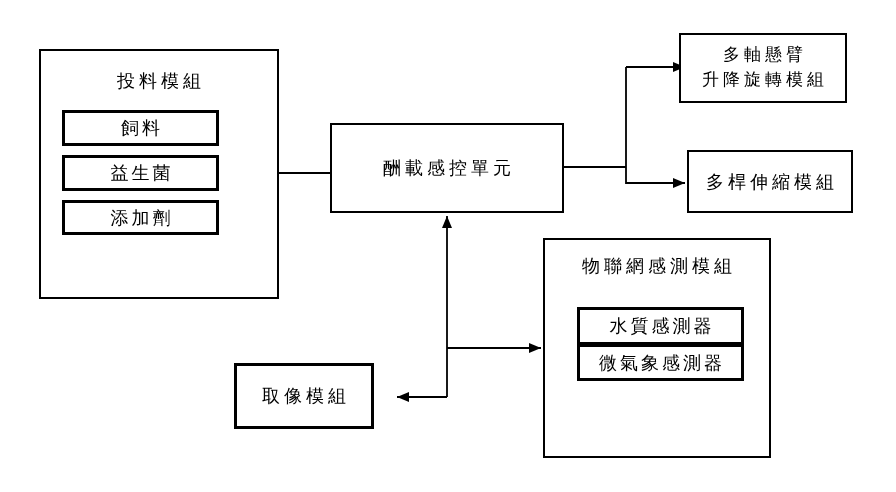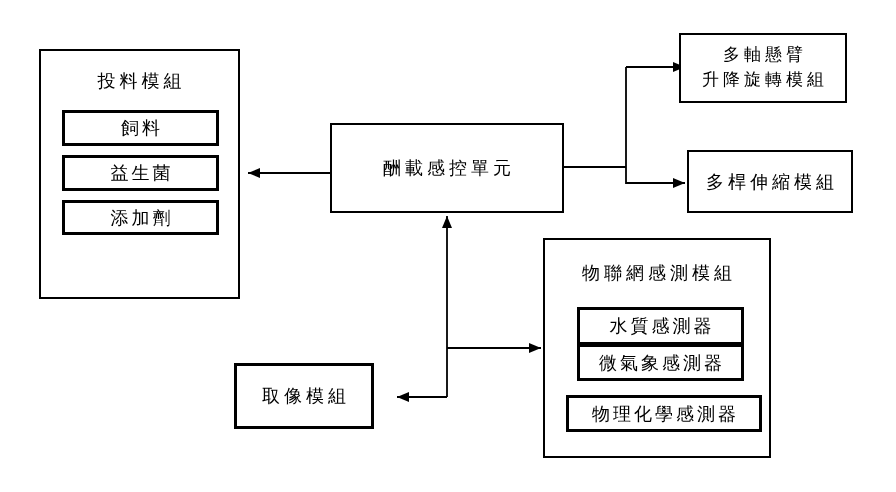--- a/index.html
+++ b/index.html
@@ -80,21 +80,21 @@
 
     <path d="M 626 183 L 685 183" marker-end="url(#arrow)"></path>
 
     <path d="M 447 397 L 447 216" marker-end="url(#arrow)"></path>
 
     <path d="M 447 348 L 541 348" marker-end="url(#arrow)"></path>
 
     <path d="M 447 397 L 397 397" marker-end="url(#arrow)"></path>
   </svg>
 
-  <div class="box" style="left:39px;top:49px;width:201px;height:250px;">
+  <div class="box" style="left:39px;top:49px;width:240px;height:250px;">
     <div class="group-title label" style="top:18px;">投料模組</div>
     <div class="subbox" style="left:21px;top:59px;width:157px;height:36px;">
       <span class="sublabel">飼料</span>
     </div>
     <div class="subbox" style="left:21px;top:104px;width:157px;height:36px;">
       <span class="sublabel">益生菌</span>
     </div>
     <div class="subbox" style="left:21px;top:149px;width:157px;height:35px;">
       <span class="sublabel">添加劑</span>
     </div>
@@ -113,29 +113,26 @@
     </div>
   </div>
 
   <div class="box" style="left:687px;top:150px;width:166px;height:63px;">
     <div class="center-label">
       <span class="label">多桿伸縮模組</span>
     </div>
   </div>
 
   <div class="box" style="left:543px;top:238px;width:228px;height:220px;">
-    <div class="group-title label" style="top:21px;">物聯網感測模組</div>
+    <div class="group-title label" style="top:14px;">物聯網感測模組</div>
     <div class="subbox" style="left:32px;top:67px;width:167px;height:38px;">
       <span class="sublabel">水質感測器</span>
     </div>
     <div class="subbox" style="left:32px;top:104px;width:167px;height:37px;">
       <span class="sublabel">微氣象感測器</span>
-    </div>
-    <div class="subbox" style="left:21px;top:155px;width:196px;height:37px;">
-      <span class="sublabel">物理化學感測器</span>
     </div>
   </div>
 
   <div class="box" style="left:234px;top:363px;width:140px;height:66px;border-width:3px;">
     <div class="center-label">
       <span class="label">取像模組</span>
     </div>
   </div>
 
 </div>

